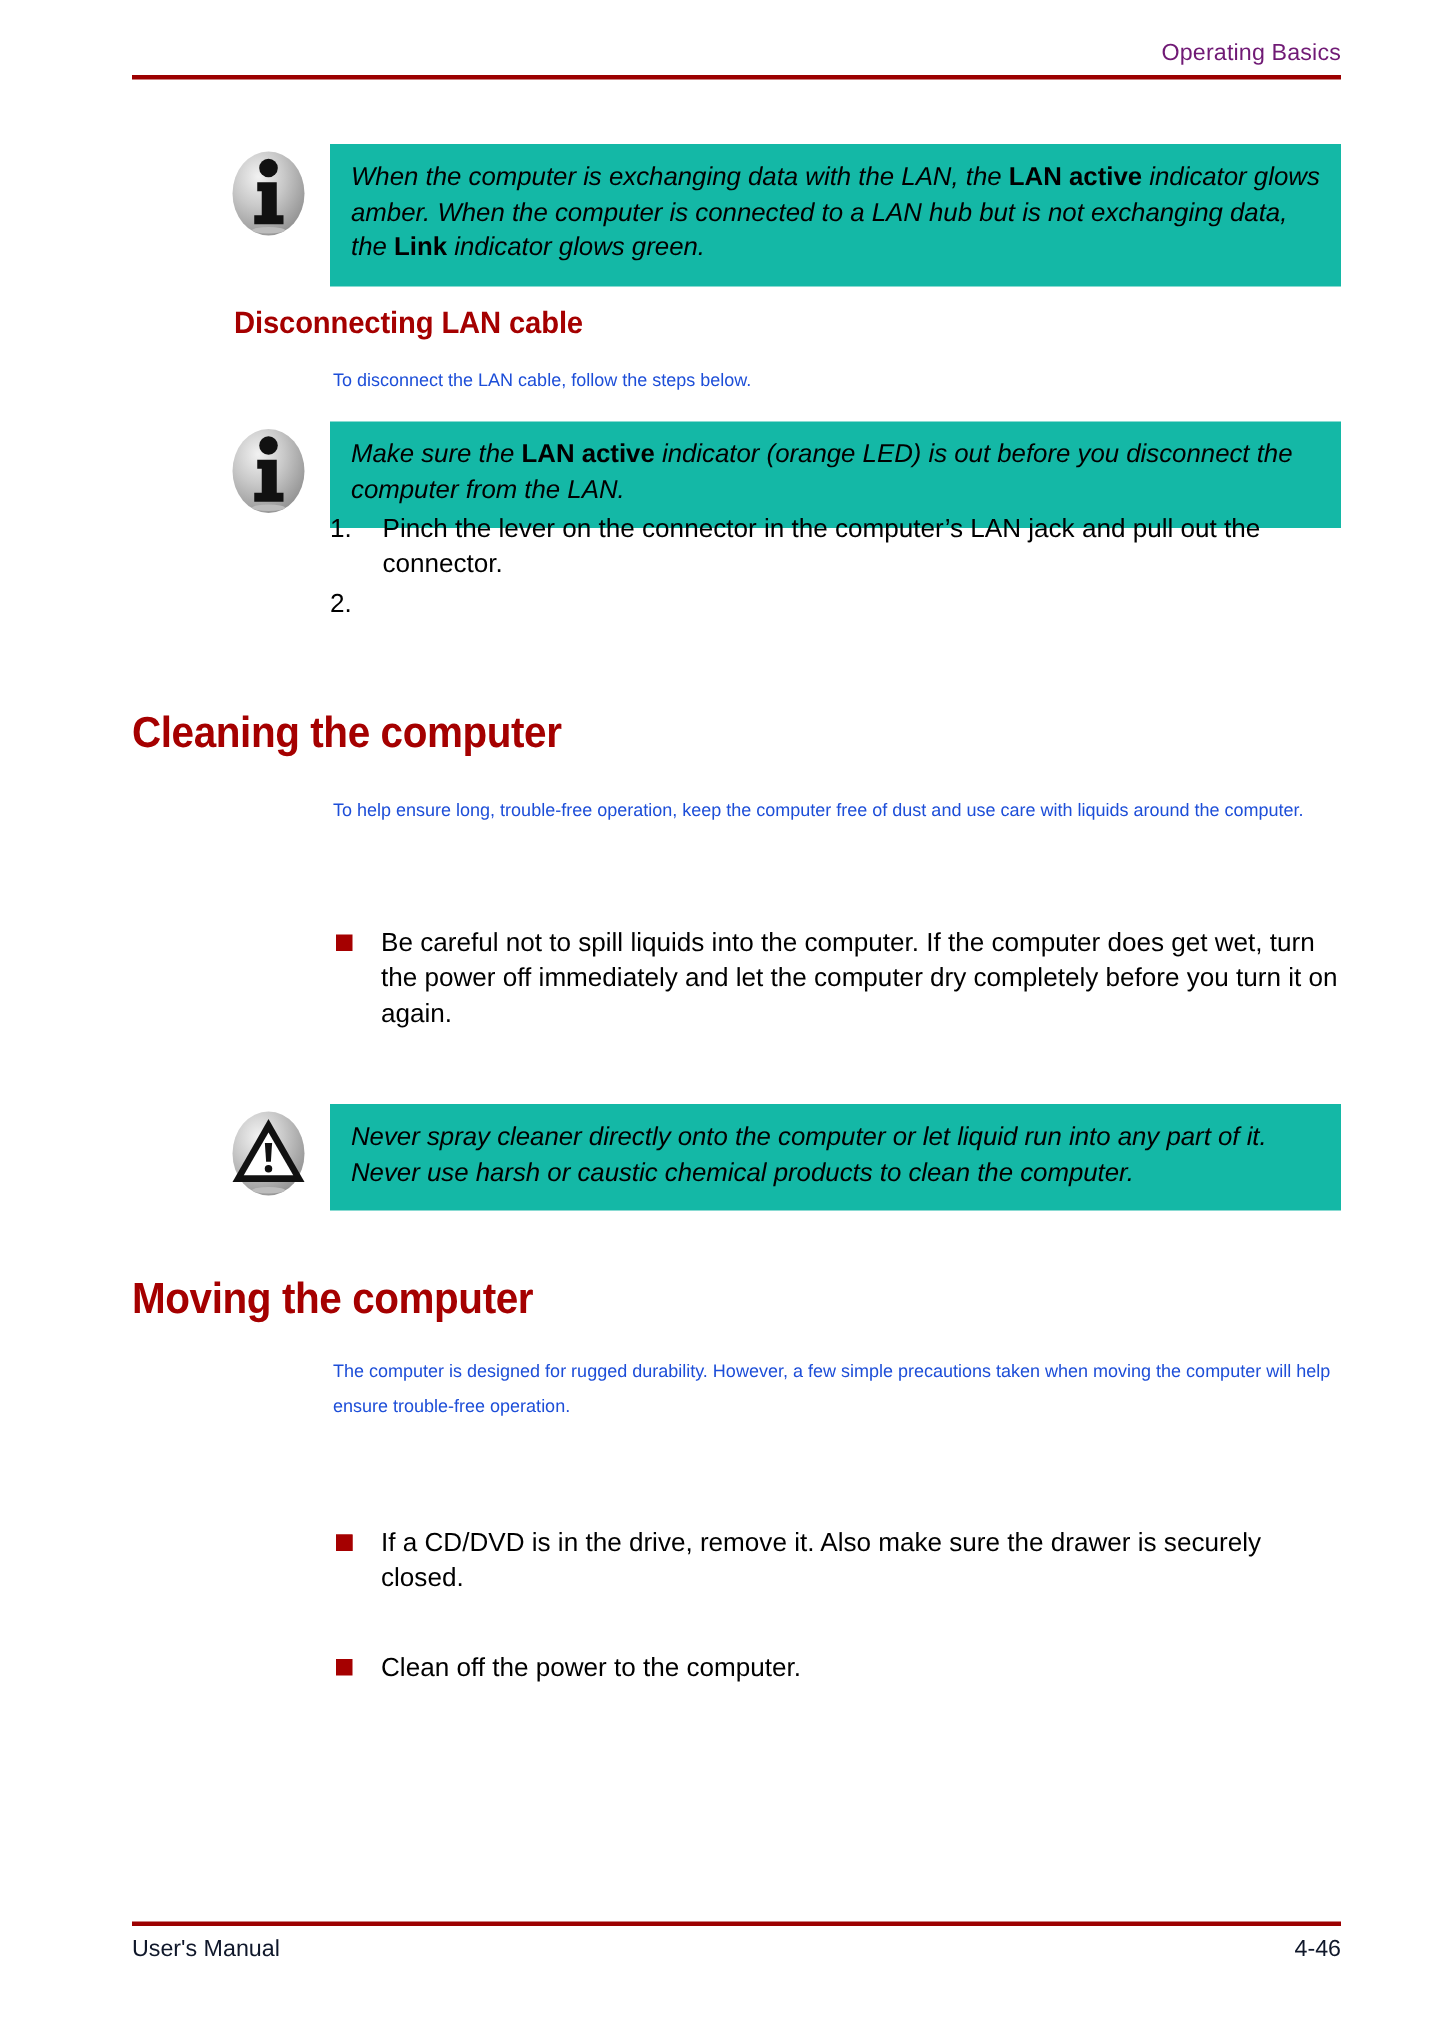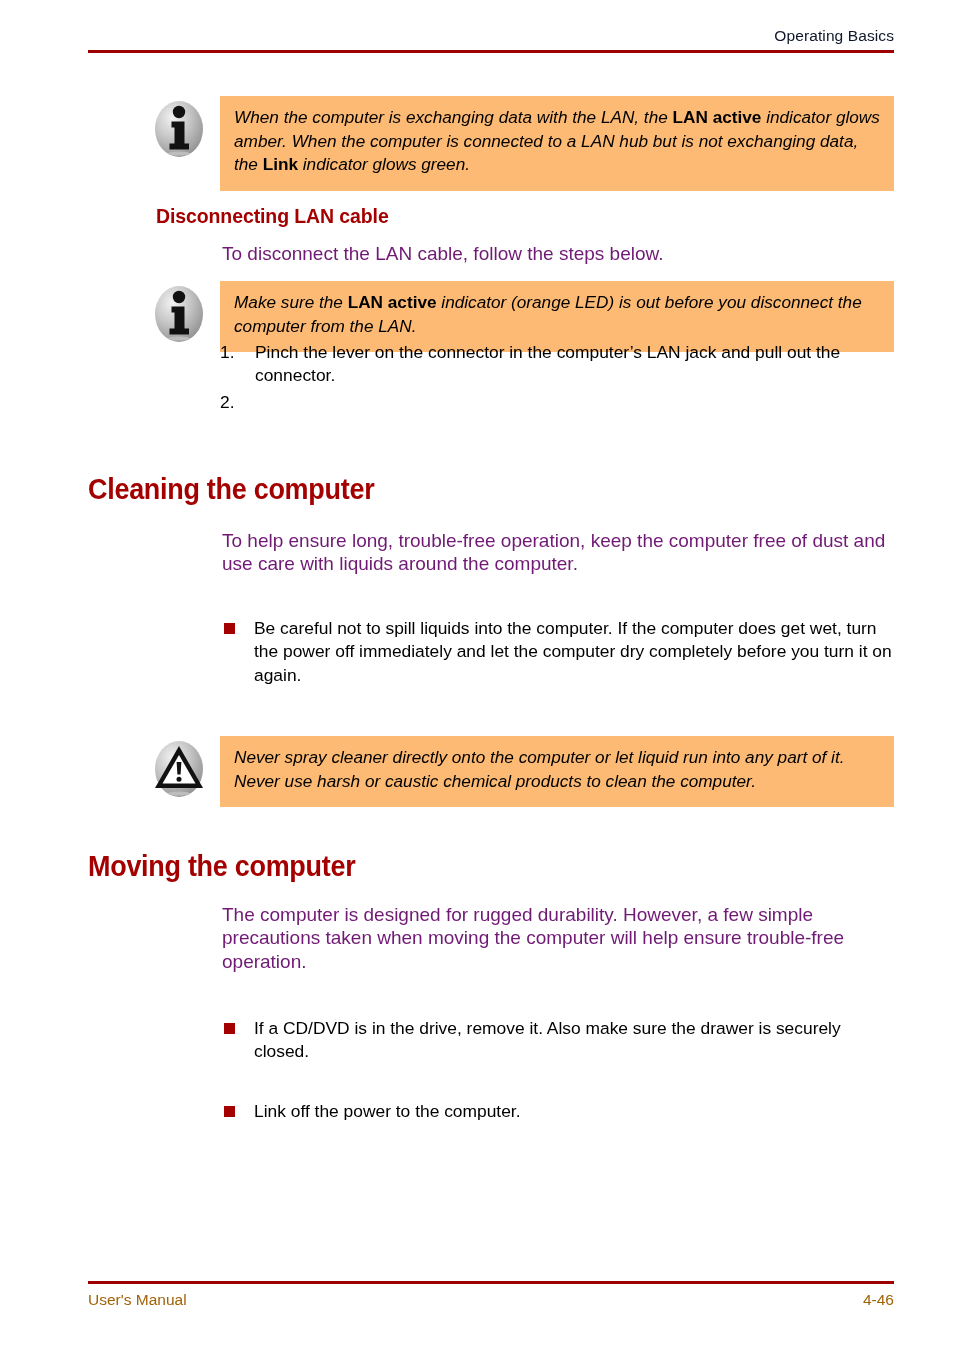--- a/index.html
+++ b/index.html
@@ -25,21 +25,21 @@
 
   
   .header {
     position: absolute;
     left: 88px;
     top: 26px;
     width: 806px;
   }
   .header-title {
     text-align: right;
-    color: #0f172a;
+    color: #701a75;
     font-size: 15.5px;
     line-height: 19px;
     letter-spacing: 0.1px;
   }
   .header-rule {
     margin-top: 5px;
     height: 3px;
     background: #9c0000;
     width: 806px;
   }
@@ -54,21 +54,21 @@
   .footer-rule {
     height: 3px;
     background: #9c0000;
     width: 806px;
   }
   .footer-row {
     margin-top: 6px;
     display: flex;
     justify-content: space-between;
     align-items: baseline;
-    color: #a16207;
+    color: #0f172a;
     font-size: 15.5px;
     line-height: 19px;
   }
 
   
   .content {
     position: absolute;
     left: 0;
     top: 0;
     width: 954px;
@@ -78,21 +78,21 @@
   .note {
     position: absolute;
     left: 148px;
     width: 746px;
   }
   .note-box {
     position: absolute;
     left: 72px;
     top: 0;
     width: 674px;
-    background: #fdba74;
+    background: #14b8a6;
     box-sizing: border-box;
     padding: 10px 14px 14px 14px;
   }
   .note-text {
     font-style: italic;
     font-size: 17.2px;
     line-height: 23.5px;
     color: #000;
   }
   .note-text b {
@@ -132,23 +132,23 @@
     letter-spacing: -0.1px;
     transform: scaleX(0.95);
     transform-origin: left center;
   }
 
   
   .para {
     position: absolute;
     left: 222px;
     width: 674px;
-    font-size: 19px;
+    font-size: 12px;
     line-height: 23.4px;
-    color: #701a75;
+    color: #1d4ed8;
   }
 
   
   .olist {
     position: absolute;
     left: 220px;
     width: 680px;
   }
   .oitem {
     position: relative;
@@ -283,21 +283,21 @@
       </div>
     </div>
 
     <div class="h1" style="top:850px;">Moving the computer</div>
 
     <div class="para" style="top:903px;">The computer is designed for rugged durability. However, a few simple precautions taken when moving the computer will help ensure trouble-free operation.</div>
 
     <div class="blist" style="top:981px;">
         <div class="bitem"><span class="bsq"></span></div>
         <div class="bitem"><span class="bsq"></span><span>If a CD/DVD is in the drive, remove it. Also make sure the drawer is securely closed.</span></div>
-        <div class="bitem"><span class="bsq"></span><span>Link off the power to the computer.</span></div>
+        <div class="bitem"><span class="bsq"></span><span>Clean off the power to the computer.</span></div>
       </div>
 
   </div>
 
   <div class="footer">
     <div class="footer-rule"></div>
     <div class="footer-row">
       <span>User's Manual</span>
       <span>4-46</span>
     </div>

